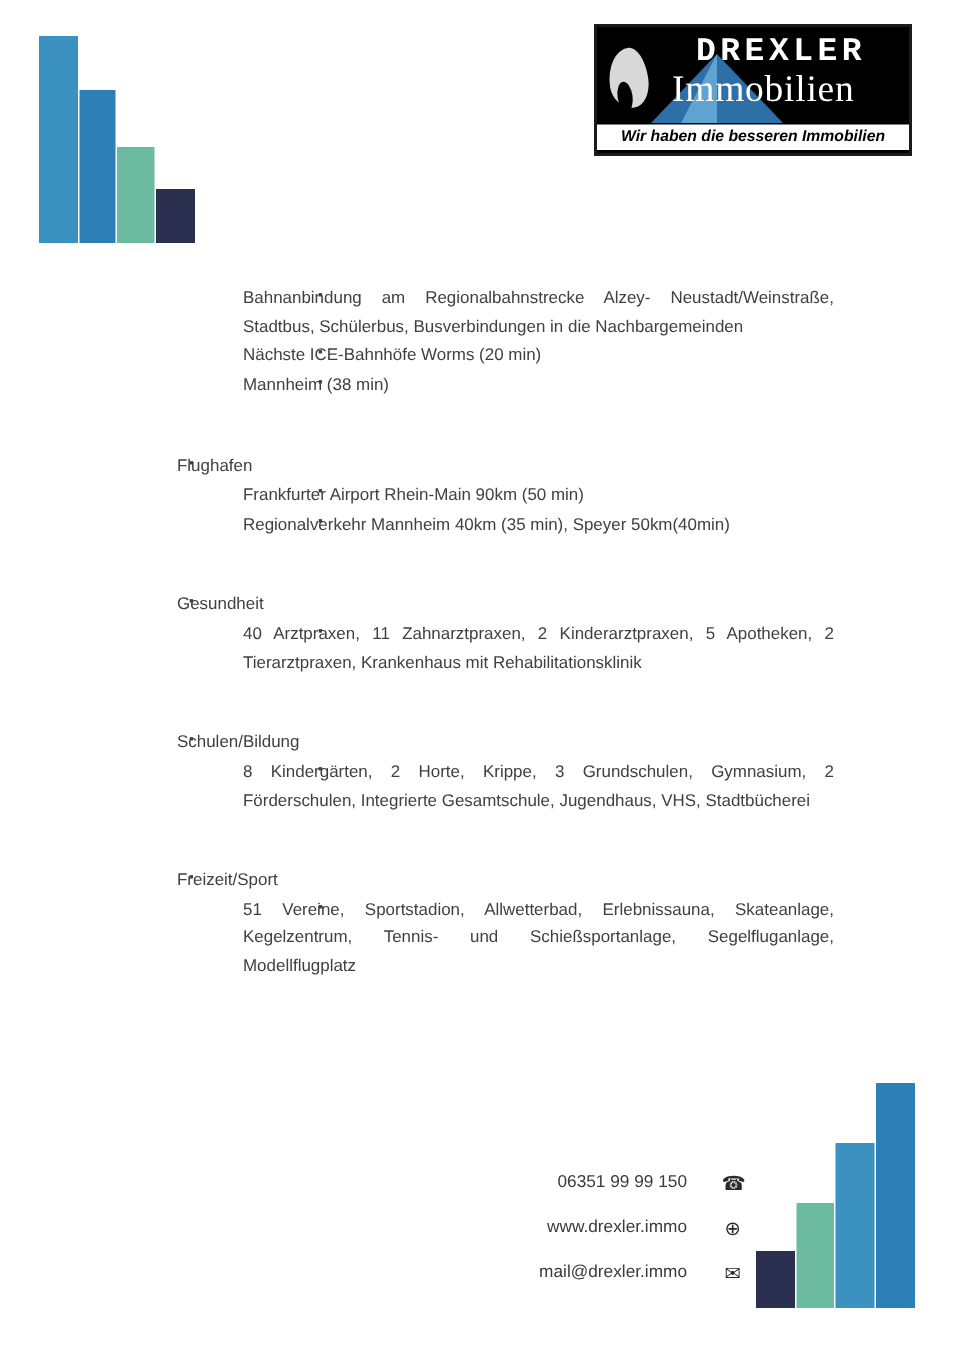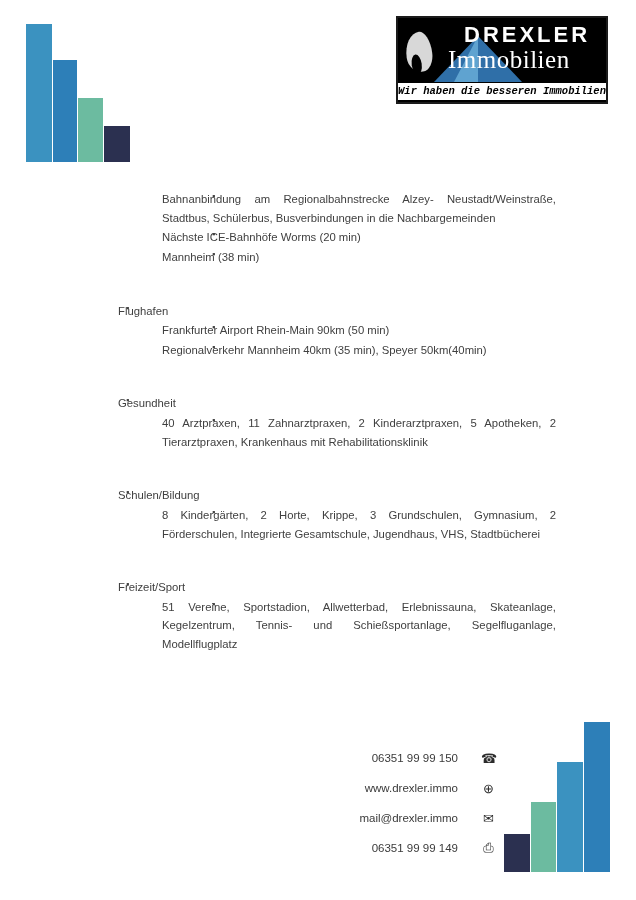--- a/index.html
+++ b/index.html
@@ -87,21 +87,21 @@
     width: 10px;
     height: 20px;
     background: #000;
     border-radius: 50%;
   }
   .logo-drexler {
     position: absolute;
     left: 66px;
     top: 4px;
     color: #ffffff;
-    font-family: Liberation Sans, sans-serif;
+    font-family: Liberation Mono, monospace;
     font-size: 22px;
     letter-spacing: 3px;
     font-weight: bold;
   }
   .logo-immobilien {
     position: absolute;
     left: 50px;
     top: 28px;
     color: #ffffff;
     font-family: "Liberation Serif", serif;
@@ -115,21 +115,21 @@
     right: 0;
     bottom: 2px;
     height: 17px;
     background: #ffffff;
     color: #000000;
     font-size: 10.5px;
     font-weight: bold;
     font-style: italic;
     text-align: center;
     line-height: 17px;
-    font-family: Liberation Mono, monospace;
+    font-family: Liberation Sans, sans-serif;
   }
 
   
   .content {
     position: absolute;
     top: 190px;
     left: 96px;
     width: 460px;
     font-size: 11.3px;
     line-height: 1.65;
@@ -276,24 +276,20 @@
     <span class="contact-icon">☎</span>
   </div>
   <div class="contact-row">
     <span>www.drexler.immo</span>
     <span class="contact-icon">⊕</span>
   </div>
   <div class="contact-row">
     <span>mail@drexler.immo</span>
     <span class="contact-icon">✉</span>
   </div>
-  <div class="contact-row">
-    <span>06351 99 99 149</span>
-    <span class="contact-icon">⎙</span>
-  </div>
 </div>
 
 <div class="footer-bars">
   <div class="fbar fbar-1"></div>
   <div class="fbar fbar-2"></div>
   <div class="fbar fbar-3"></div>
   <div class="fbar fbar-4"></div>
 </div>
 
 </body></html>

